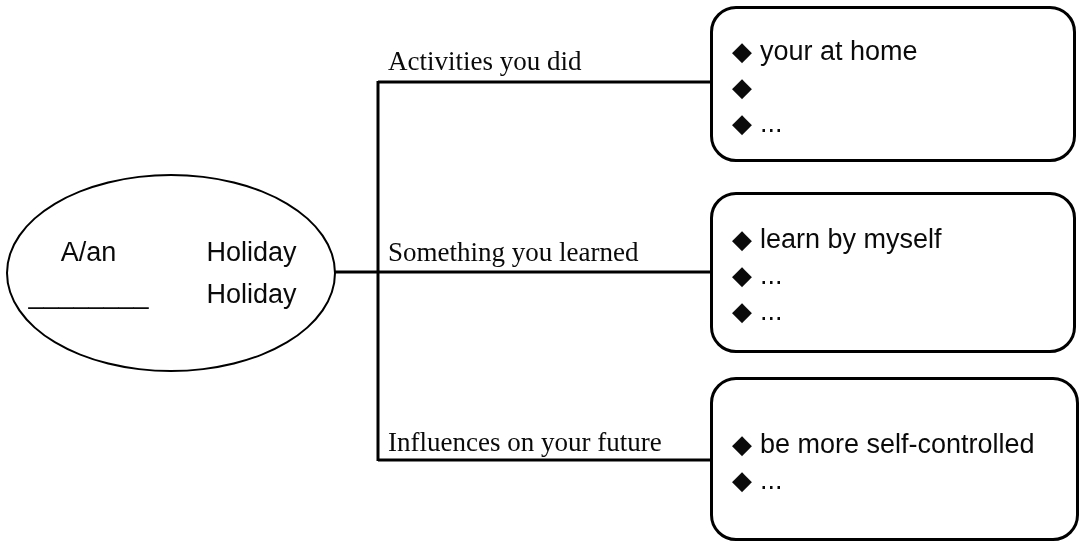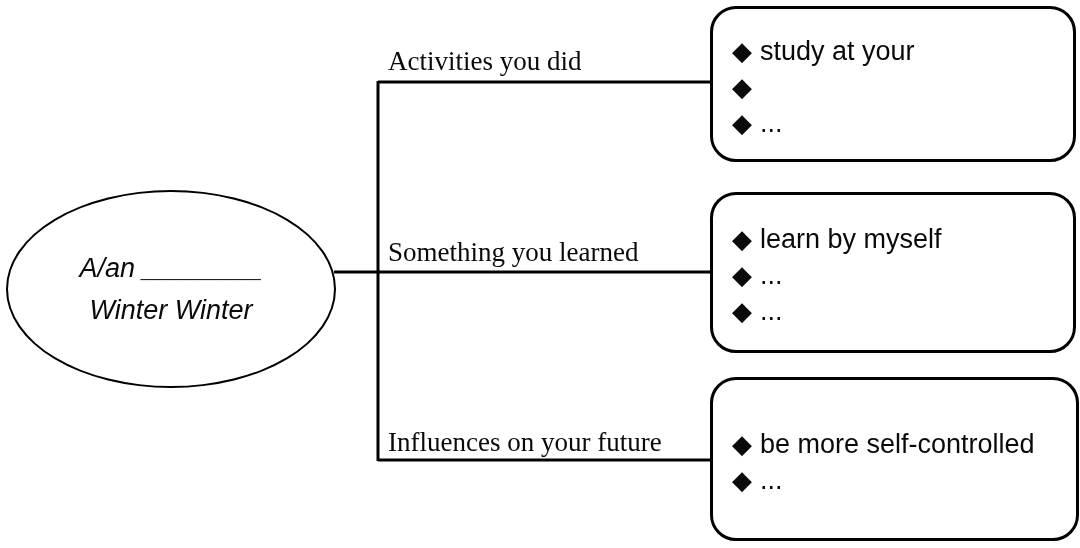--- a/index.html
+++ b/index.html
@@ -18,35 +18,34 @@
   }
   .connectors {
     position: absolute;
     left: 0; top: 0;
     width: 1080px;
     height: 548px;
   }
   .ellipse {
     position: absolute;
     left: 6px;
-    top: 190px;
+    top: 174px;
     width: 330px;
     height: 198px;
     border: 2px solid #000000;
     border-radius: 50%;
     box-sizing: border-box;
     display: flex;
-    flex-direction: column;
+    flex-direction: row;
     align-items: center;
     justify-content: center;
     text-align: center;
     font-size: 27px;
     line-height: 42px;
     background: #ffffff;
-    font-style: italic;
   }
   .branch-label {
     position: absolute;
     font-size: 27px;
     line-height: 30px;
     white-space: nowrap;
     font-family: Liberation Serif, serif;
   }
   .label-1 { left: 388px; top: 46px; }
   .label-2 { left: 388px; top: 237px; }
@@ -81,31 +80,31 @@
 
   <svg class="connectors" viewBox="0 0 1080 548" xmlns="http://www.w3.org/2000/svg">
     <line x1="334" y1="272" x2="710" y2="272" stroke="#000000" stroke-width="3"></line>
     <line x1="378" y1="81" x2="378" y2="461" stroke="#000000" stroke-width="3"></line>
     <line x1="378" y1="82" x2="712" y2="82" stroke="#000000" stroke-width="3"></line>
     <line x1="378" y1="460" x2="712" y2="460" stroke="#000000" stroke-width="3"></line>
   </svg>
 
   <div class="ellipse">
     <div>A/an ________</div>
-    <div>Winter Winter</div>
+    <div>Holiday Holiday</div>
   </div>
 
   <div class="branch-label label-1">Activities you did</div>
   <div class="branch-label label-3">Influences on your future</div>
   <div class="branch-label label-2">Something you learned</div>
 
   <div class="box box-1">
     <div class="bullet-row">
       <span class="diamond">◆</span>
-      <span>study at your</span>
+      <span>your at home</span>
     </div>
     <div class="bullet-row">
       <span class="diamond">◆</span>
     </div>
     <div class="bullet-row">
       <span class="diamond">◆</span>
       <span>...</span>
     </div>
   </div>
 

